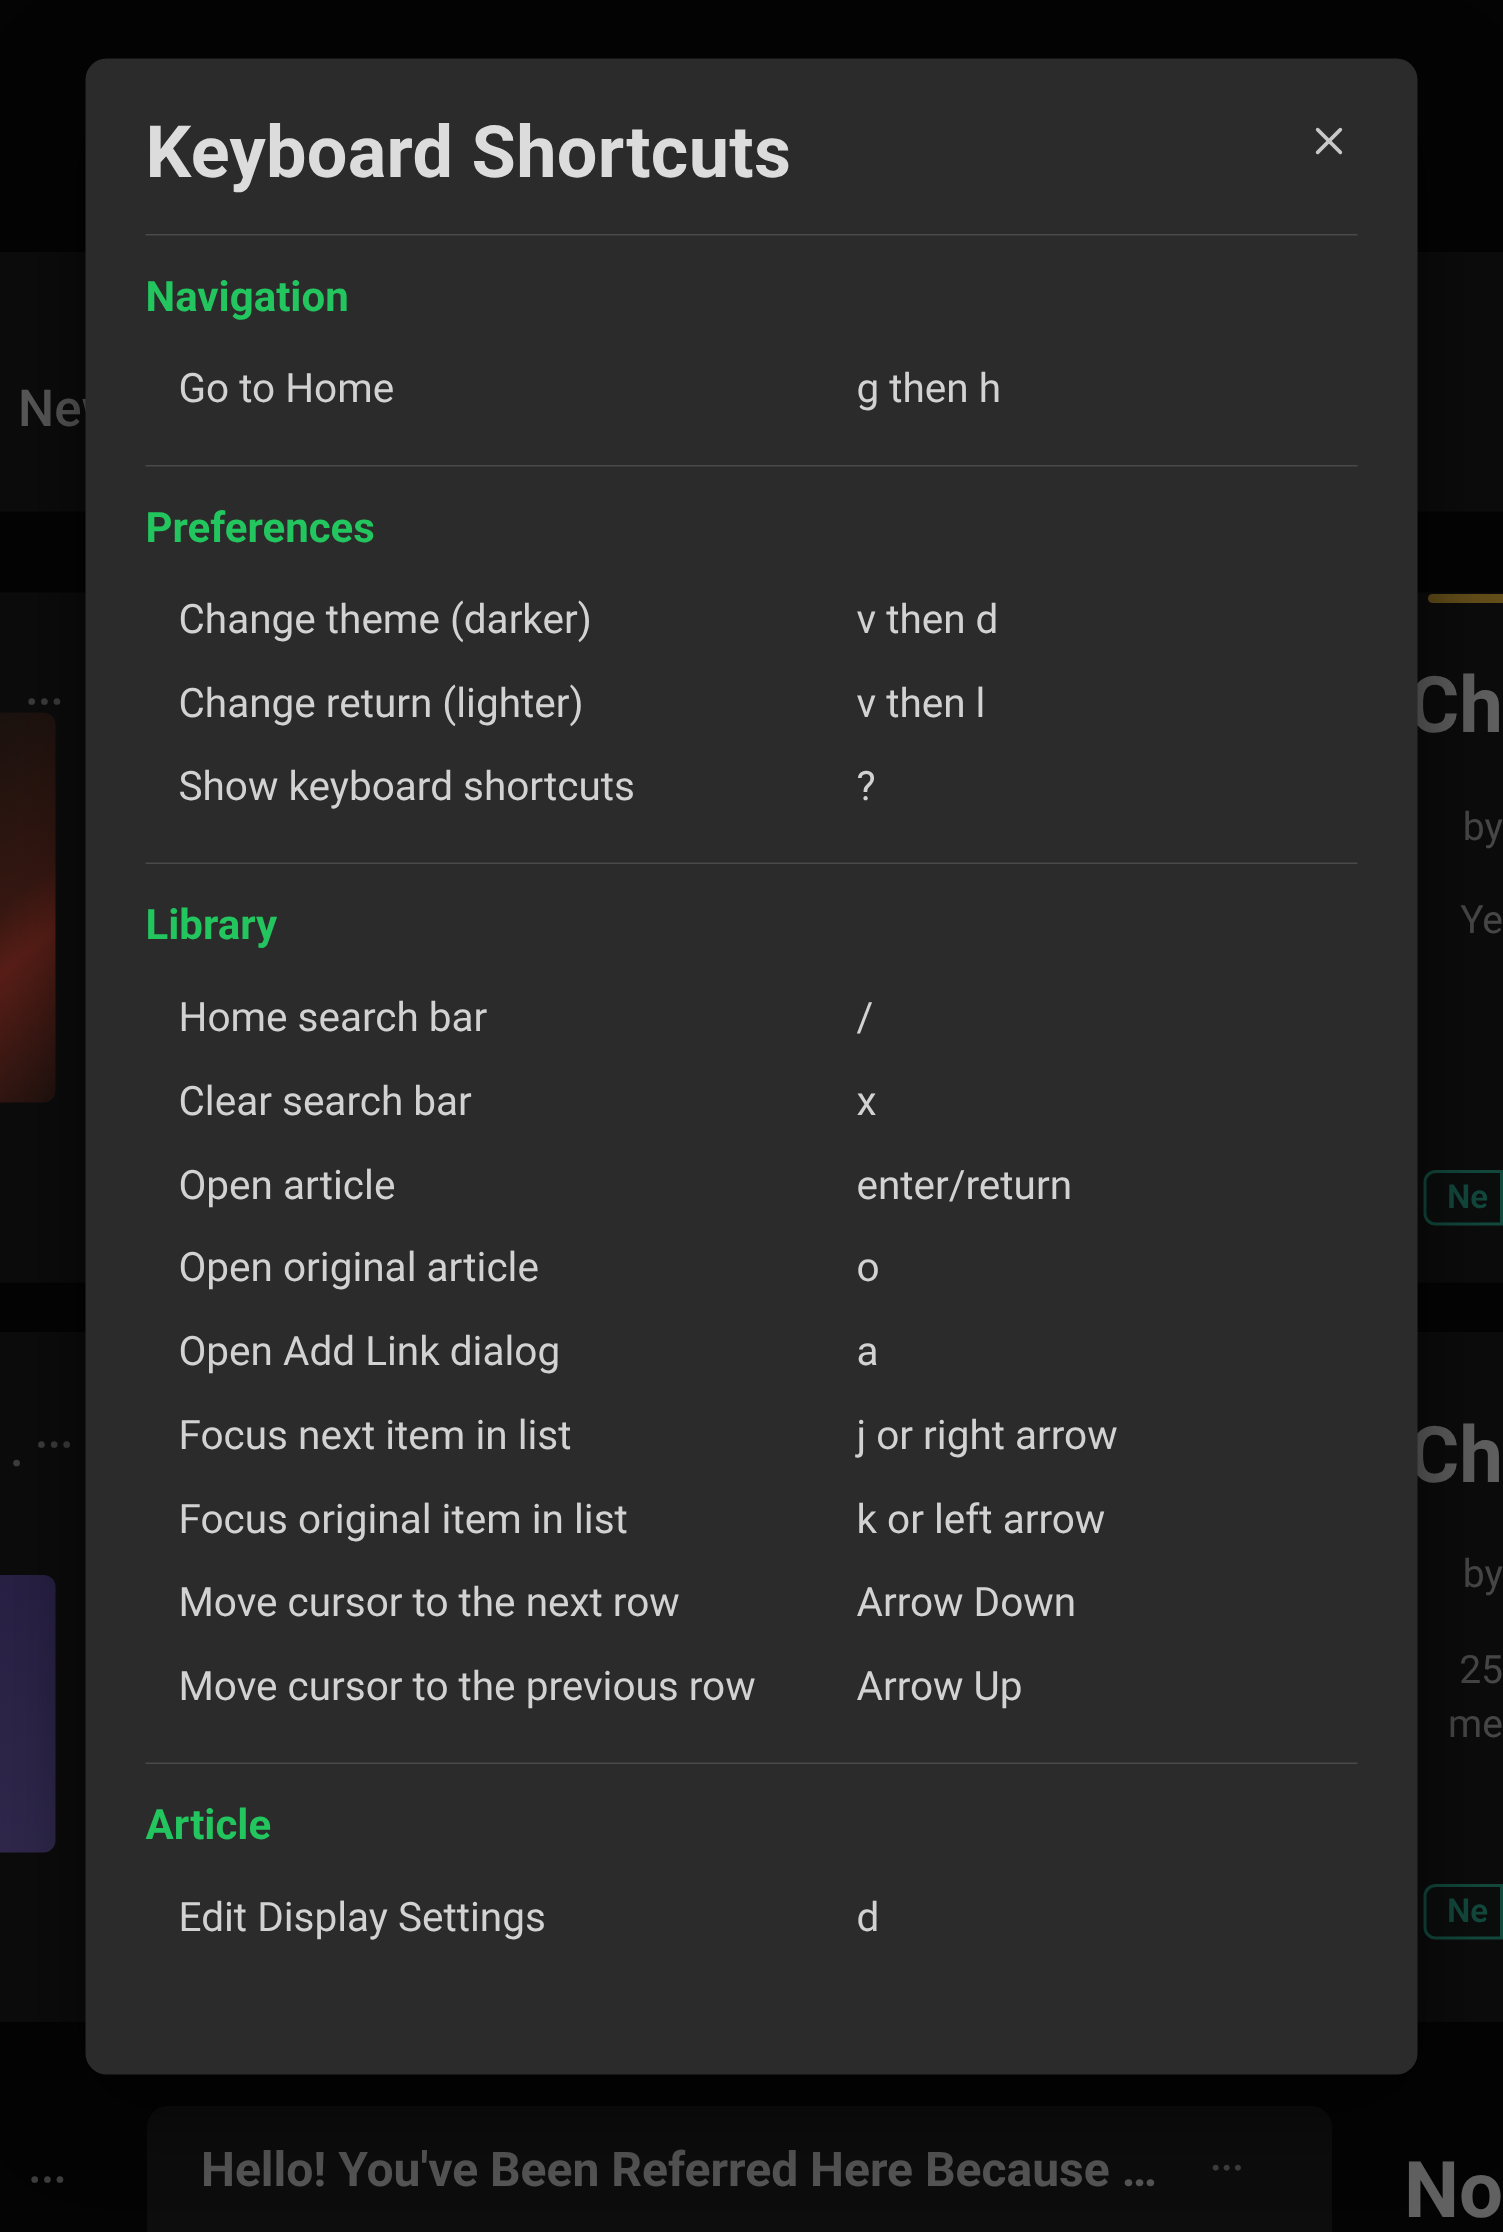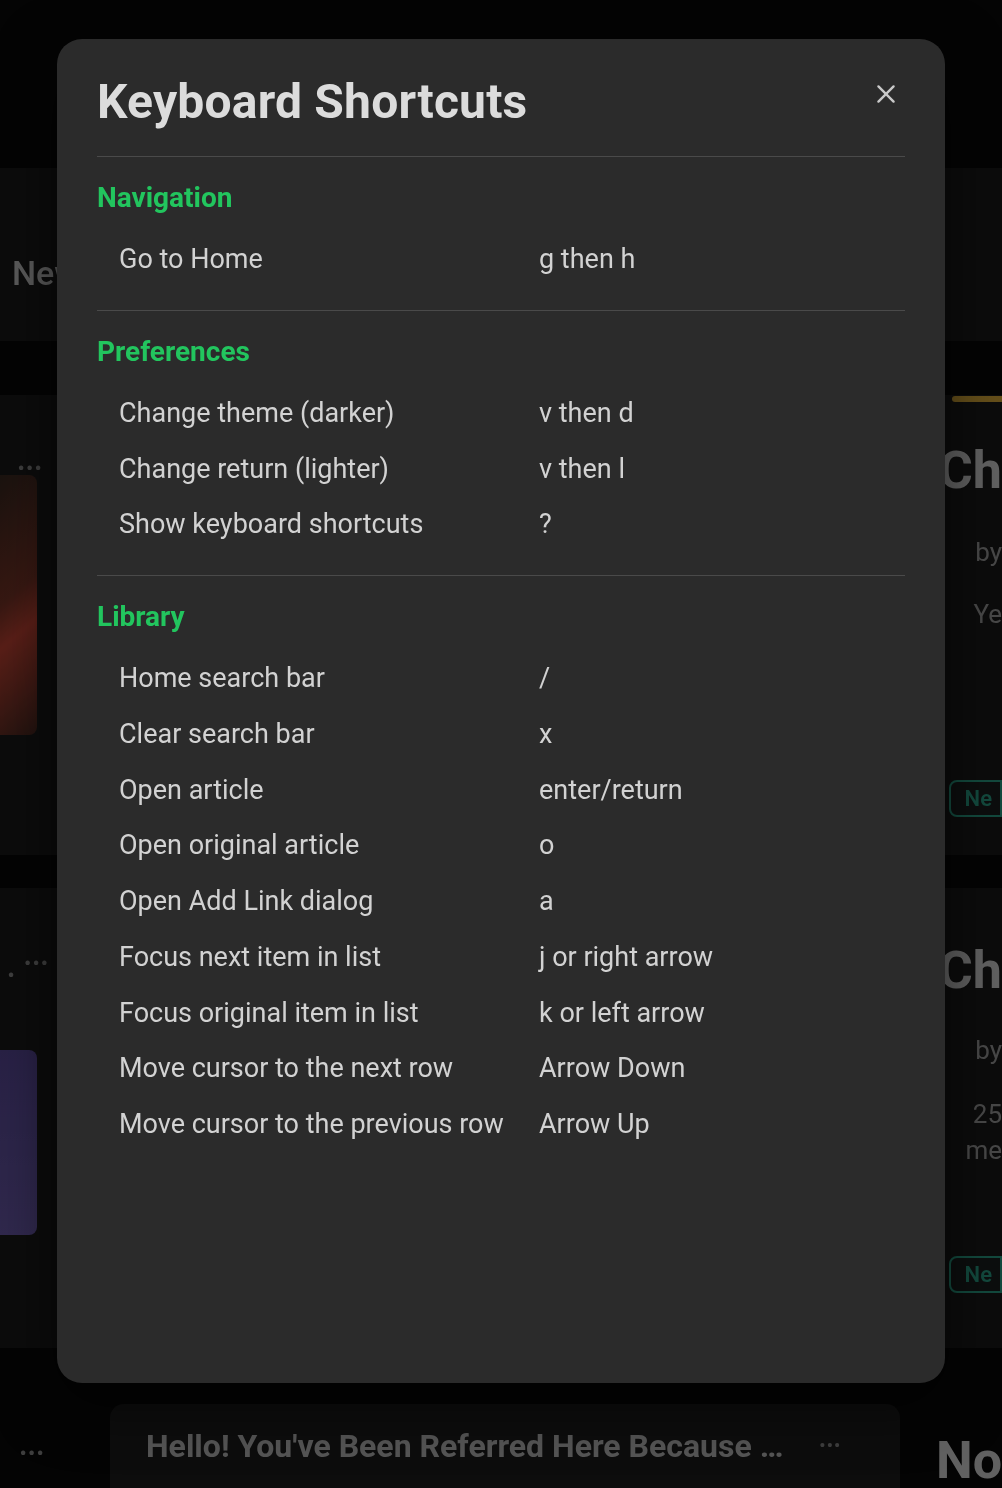--- a/index.html
+++ b/index.html
@@ -78,21 +78,21 @@
   }
   .bg .accent-bar {
     position: absolute;
     right: 0; top: 396px;
     width: 50px; height: 6px;
     background: #e0b03a;
     border-radius: 3px 0 0 3px;
   }
   .bg .bottom-card {
     position: absolute;
-    left: 110px; top: 1404px;
+    left: 98px; top: 1404px;
     width: 790px; height: 84px;
     background: #1e1e1e;
     border-radius: 14px 14px 0 0;
     display: flex;
     align-items: center;
     padding: 0 60px 0 36px;
   }
   .bg .bottom-card .bc-text {
     color: #bdbdbd;
     font-size: 32px;
@@ -116,21 +116,21 @@
   }
 
   
   .modal {
     position: absolute;
     left: 57px;
     top: 39px;
     width: 888px;
     height: 1344px;
     background: #2b2b2b;
-    border-radius: 25px;
+    border-radius: 14px;
     padding: 34px 40px 0 40px;
     overflow: hidden;
     box-shadow: 0 20px 60px rgba(0,0,0,0.6);
   }
   .modal-header {
     display: flex;
     align-items: flex-start;
     justify-content: space-between;
     padding-bottom: 26px;
     border-bottom: 1px solid #4a4a4a;
@@ -169,20 +169,21 @@
   }
   .row .action {
     width: 420px;
     padding-right: 28px;
     font-weight: 400;
   }
   .row .keys {
     flex: 1;
     font-weight: 400;
     color: #d2d2d2;
+    margin-left: 32px;
   }
 </style>
 </head>
 <body>
 
 <div class="bg">
   <div class="strip" style="top:168px;height:173px;"></div>
   <div class="strip" style="top:395px;height:460px;"></div>
   <div class="strip" style="top:888px;height:460px;"></div>
 
@@ -282,13 +283,20 @@
     <div class="row">
       <div class="action">Move cursor to the next row</div>
       <div class="keys">Arrow Down</div>
     </div>
     <div class="row">
       <div class="action">Move cursor to the previous row</div>
       <div class="keys">Arrow Up</div>
     </div>
   </div>
 
+  <div class="section">
+    <div class="section-title">Article</div>
+    <div class="row">
+      <div class="action">Edit Display Settings</div>
+      <div class="keys">d</div>
+    </div>
+  </div>
 </div>
 
 </body></html>

